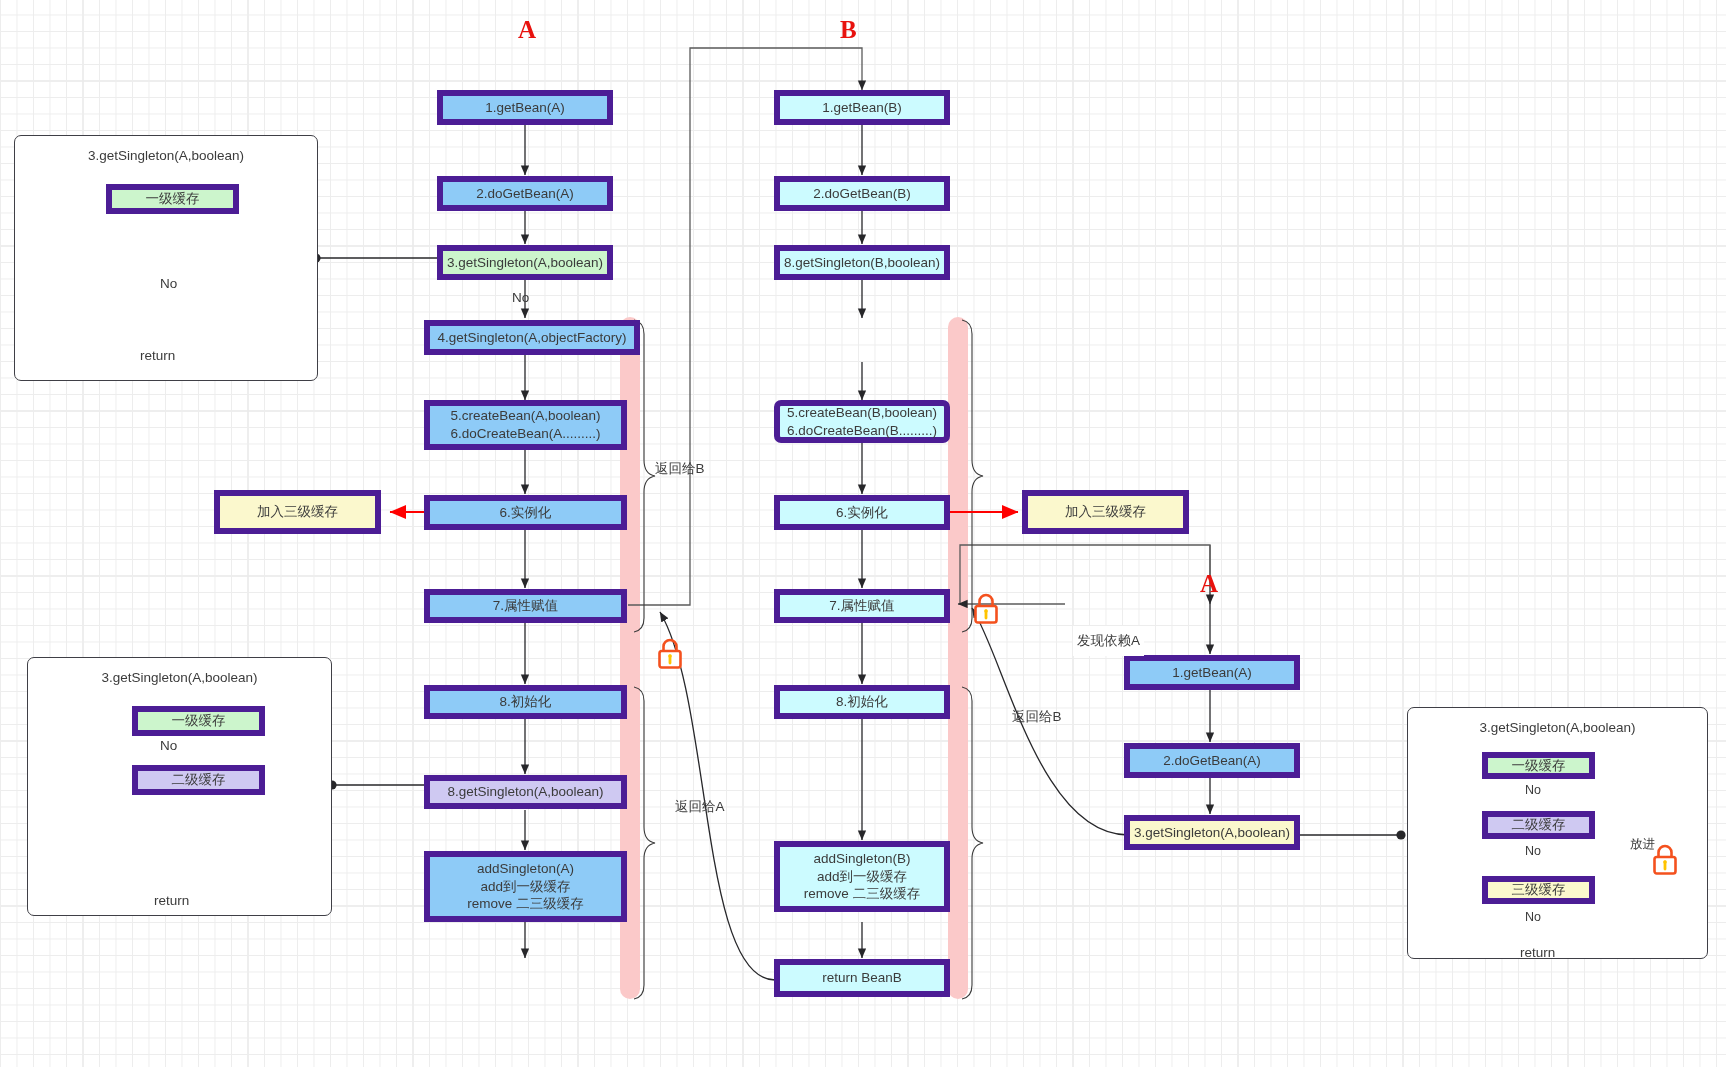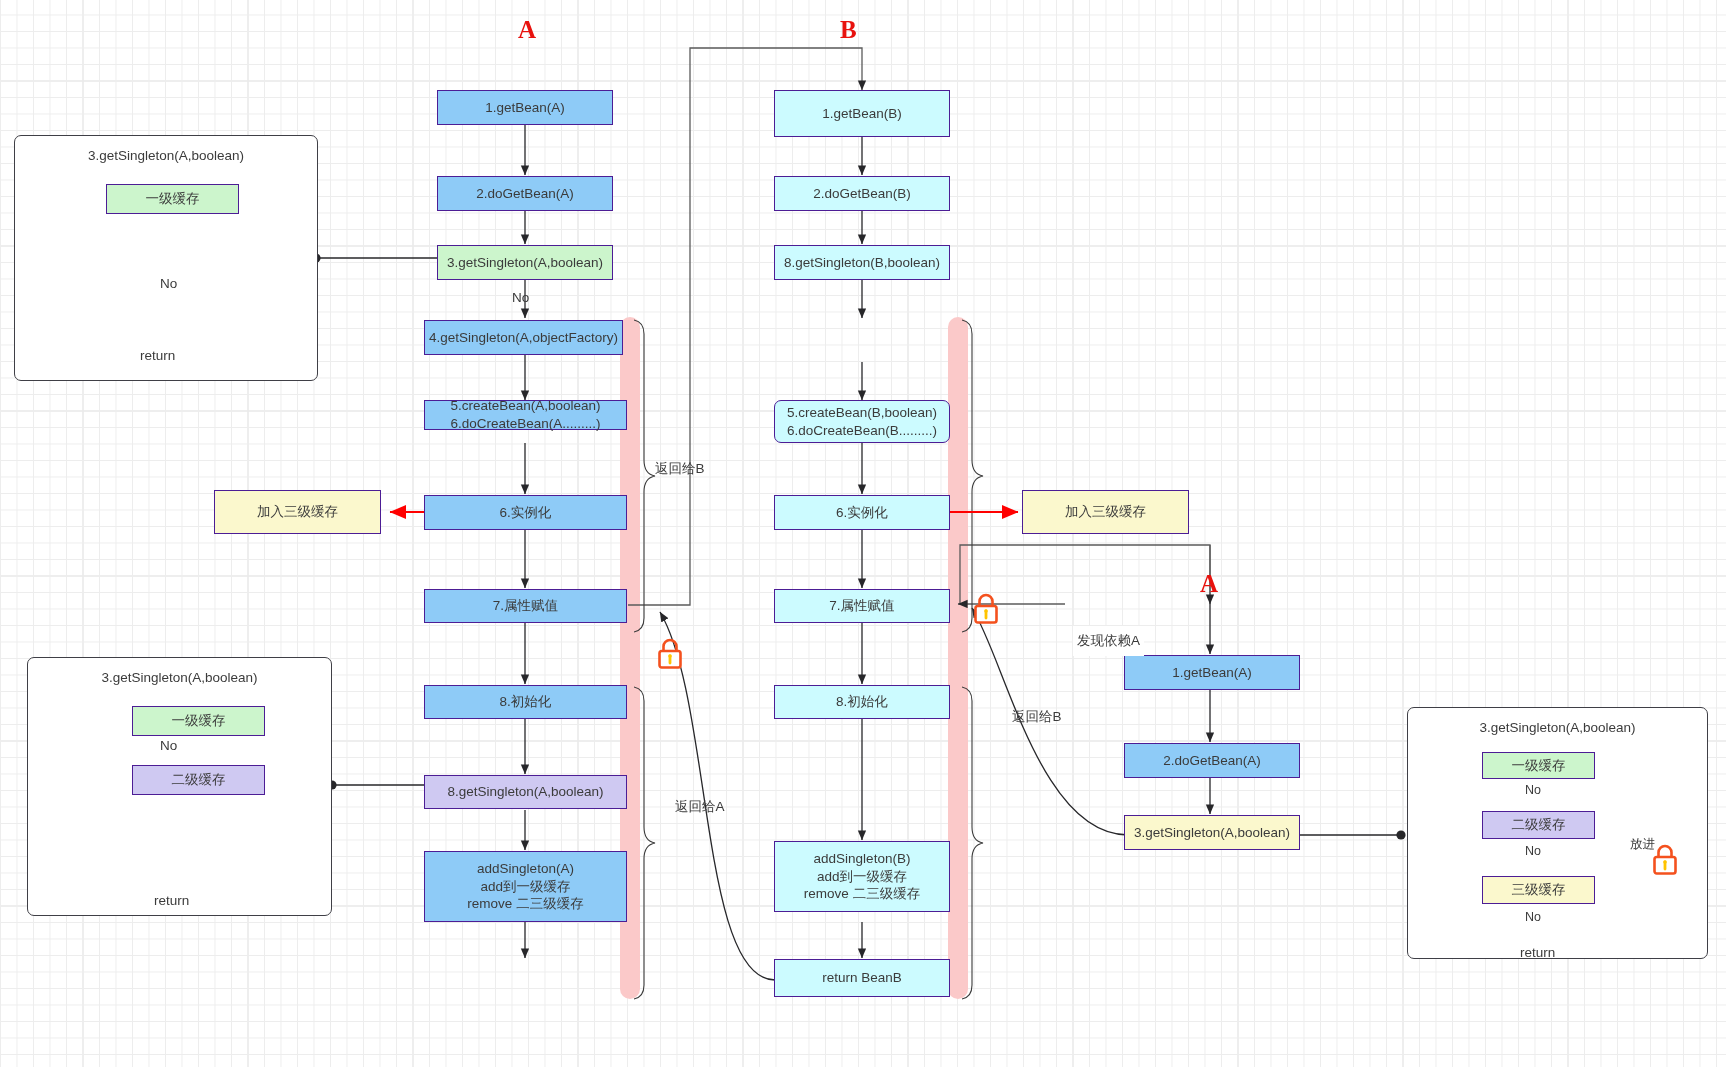--- a/index.html
+++ b/index.html
@@ -10,21 +10,21 @@
   #grid{position:absolute;inset:0;
     background-image:
       linear-gradient(to right, #ededed 1px, transparent 1px),
       linear-gradient(to bottom, #ededed 1px, transparent 1px),
       linear-gradient(to right, #dcdcdc 1px, transparent 1px),
       linear-gradient(to bottom, #dcdcdc 1px, transparent 1px);
     background-size:16.5px 16.5px,16.5px 16.5px,82.5px 82.5px,82.5px 82.5px;
     background-position:0 -2px,0 -2px,0 -2px,0 -2px;
   }
   svg.layer{position:absolute;left:0;top:0;width:1726px;height:1067px;overflow:visible;}
-  .node{position:absolute;box-sizing:border-box;border:1px solid #4c1d95;
+  .node{position:absolute;box-sizing:border-box;border:6px solid #4c1d95;
         display:flex;align-items:center;justify-content:center;text-align:center;
         font-size:13.5px;color:#3b3b3b;line-height:1.32;white-space:pre-line;}
   .blue{background:#8ecbf7;}
   .cyan{background:#ccfbff;}
   .green{background:#ccf5cc;}
   .purple{background:#cfc9f2;}
   .yellow{background:#fbf8cd;}
   .callout{position:absolute;box-sizing:border-box;border:1.4px solid #3f3f46;
            border-radius:7px;background:#fff;}
   .callout-title{position:absolute;font-size:13.5px;color:#3b3b3b;
@@ -138,36 +138,36 @@
     <rect x="1605" y="812" width="14" height="85" rx="7" ry="7" fill="#fbc9c9" stroke="none"></rect>
   </svg>
 
   <div class="letter" style="left:518px;top:16px;">A</div>
   <div class="letter" style="left:840px;top:16px;">B</div>
   <div class="letter" style="left:1200px;top:570px;">A</div>
 
   <div class="node blue" style="left:437px;top:90px;width:176px;height:35px;">1.getBean(A)</div>
   <div class="node blue" style="left:437px;top:176px;width:176px;height:35px;">2.doGetBean(A)</div>
   <div class="node green" style="left:437px;top:245px;width:176px;height:35px;">3.getSingleton(A,boolean)</div>
-  <div class="node blue" style="left:424px;top:320px;width:199px;height:35px;">4.getSingleton(A,objectFactory)</div>
-  <div class="node blue" style="left:424px;top:400px;width:203px;height:30px;">5.createBean(A,boolean)
+  <div class="node blue" style="left:424px;top:320px;width:216px;height:35px;">4.getSingleton(A,objectFactory)</div>
+  <div class="node blue" style="left:424px;top:400px;width:203px;height:50px;">5.createBean(A,boolean)
 6.doCreateBean(A.........)</div>
   <div class="node blue" style="left:424px;top:495px;width:203px;height:35px;">6.实例化</div>
   <div class="node blue" style="left:424px;top:589px;width:203px;height:34px;">7.属性赋值</div>
   <div class="node blue" style="left:424px;top:685px;width:203px;height:34px;">8.初始化</div>
   <div class="node purple" style="left:424px;top:775px;width:203px;height:34px;">8.getSingleton(A,boolean)</div>
   <div class="node blue" style="left:424px;top:851px;width:203px;height:71px;">addSingleton(A)
 add到一级缓存
 remove 二三级缓存</div>
 
   <div class="lbl" style="left:512px;top:290px;">No</div>
 
   <div class="node yellow" style="left:214px;top:490px;width:167px;height:44px;">加入三级缓存</div>
 
-  <div class="node cyan" style="left:774px;top:90px;width:176px;height:47px;">1.getBean(B)</div>
+  <div class="node cyan" style="left:774px;top:90px;width:176px;height:35px;">1.getBean(B)</div>
   <div class="node cyan" style="left:774px;top:176px;width:176px;height:35px;">2.doGetBean(B)</div>
   <div class="node cyan" style="left:774px;top:245px;width:176px;height:35px;">8.getSingleton(B,boolean)</div>
   <div class="node cyan" style="left:774px;top:400px;width:176px;height:43px;border-radius:7px;">5.createBean(B,boolean)
 6.doCreateBean(B.........)</div>
   <div class="node cyan" style="left:774px;top:495px;width:176px;height:35px;">6.实例化</div>
   <div class="node cyan" style="left:774px;top:589px;width:176px;height:34px;">7.属性赋值</div>
   <div class="node cyan" style="left:774px;top:685px;width:176px;height:34px;">8.初始化</div>
   <div class="node cyan" style="left:774px;top:841px;width:176px;height:71px;">addSingleton(B)
 add到一级缓存
 remove 二三级缓存</div>

